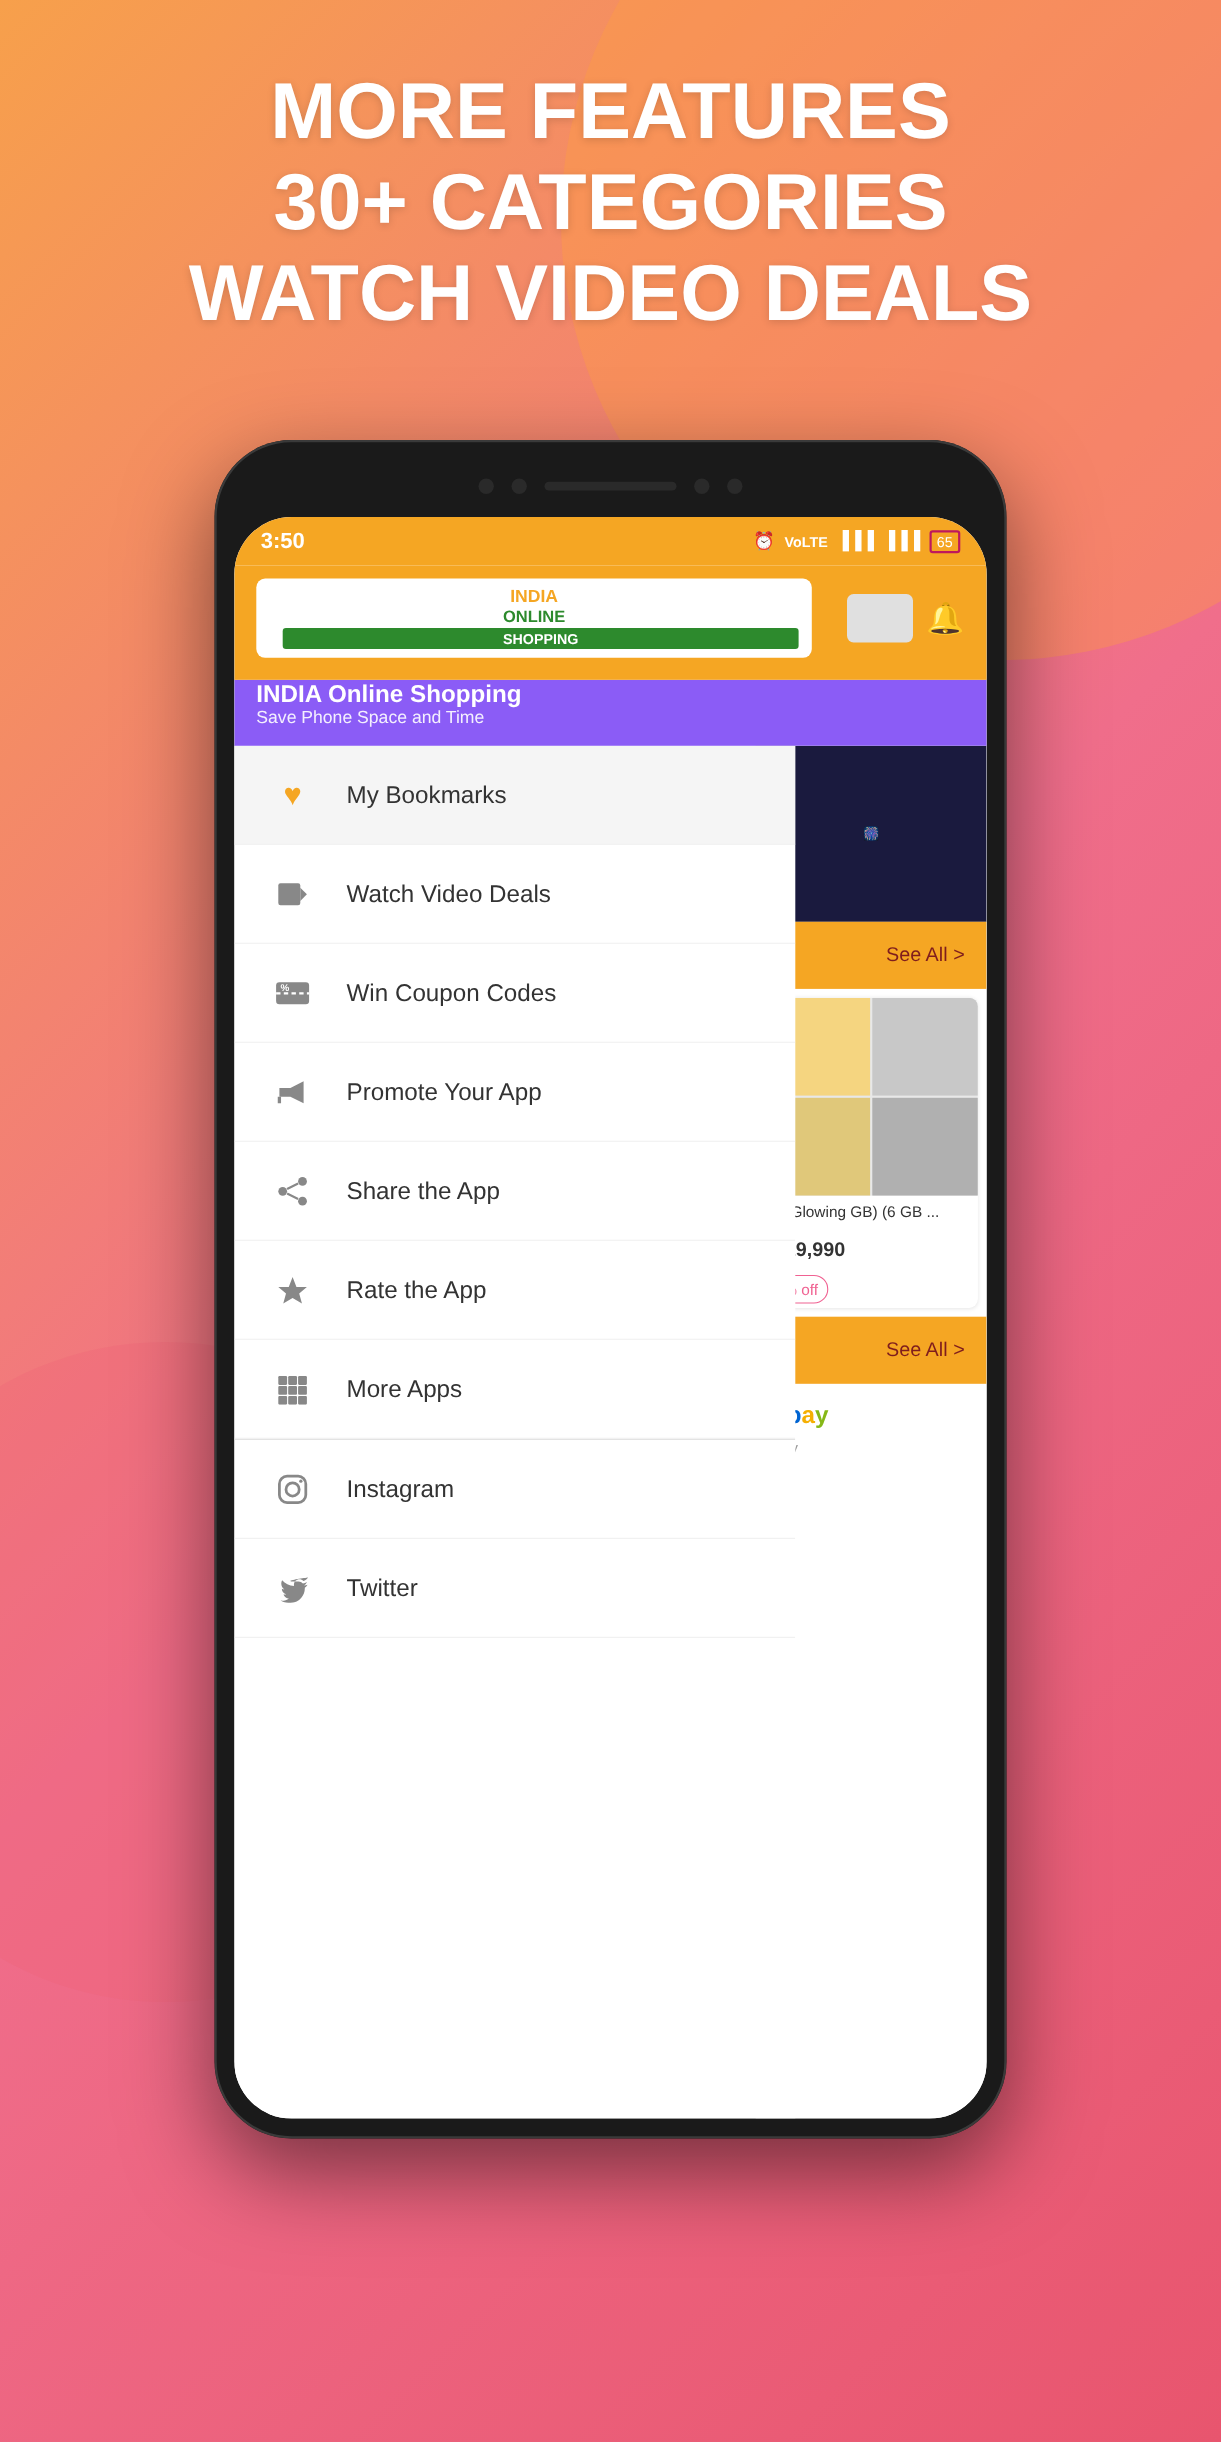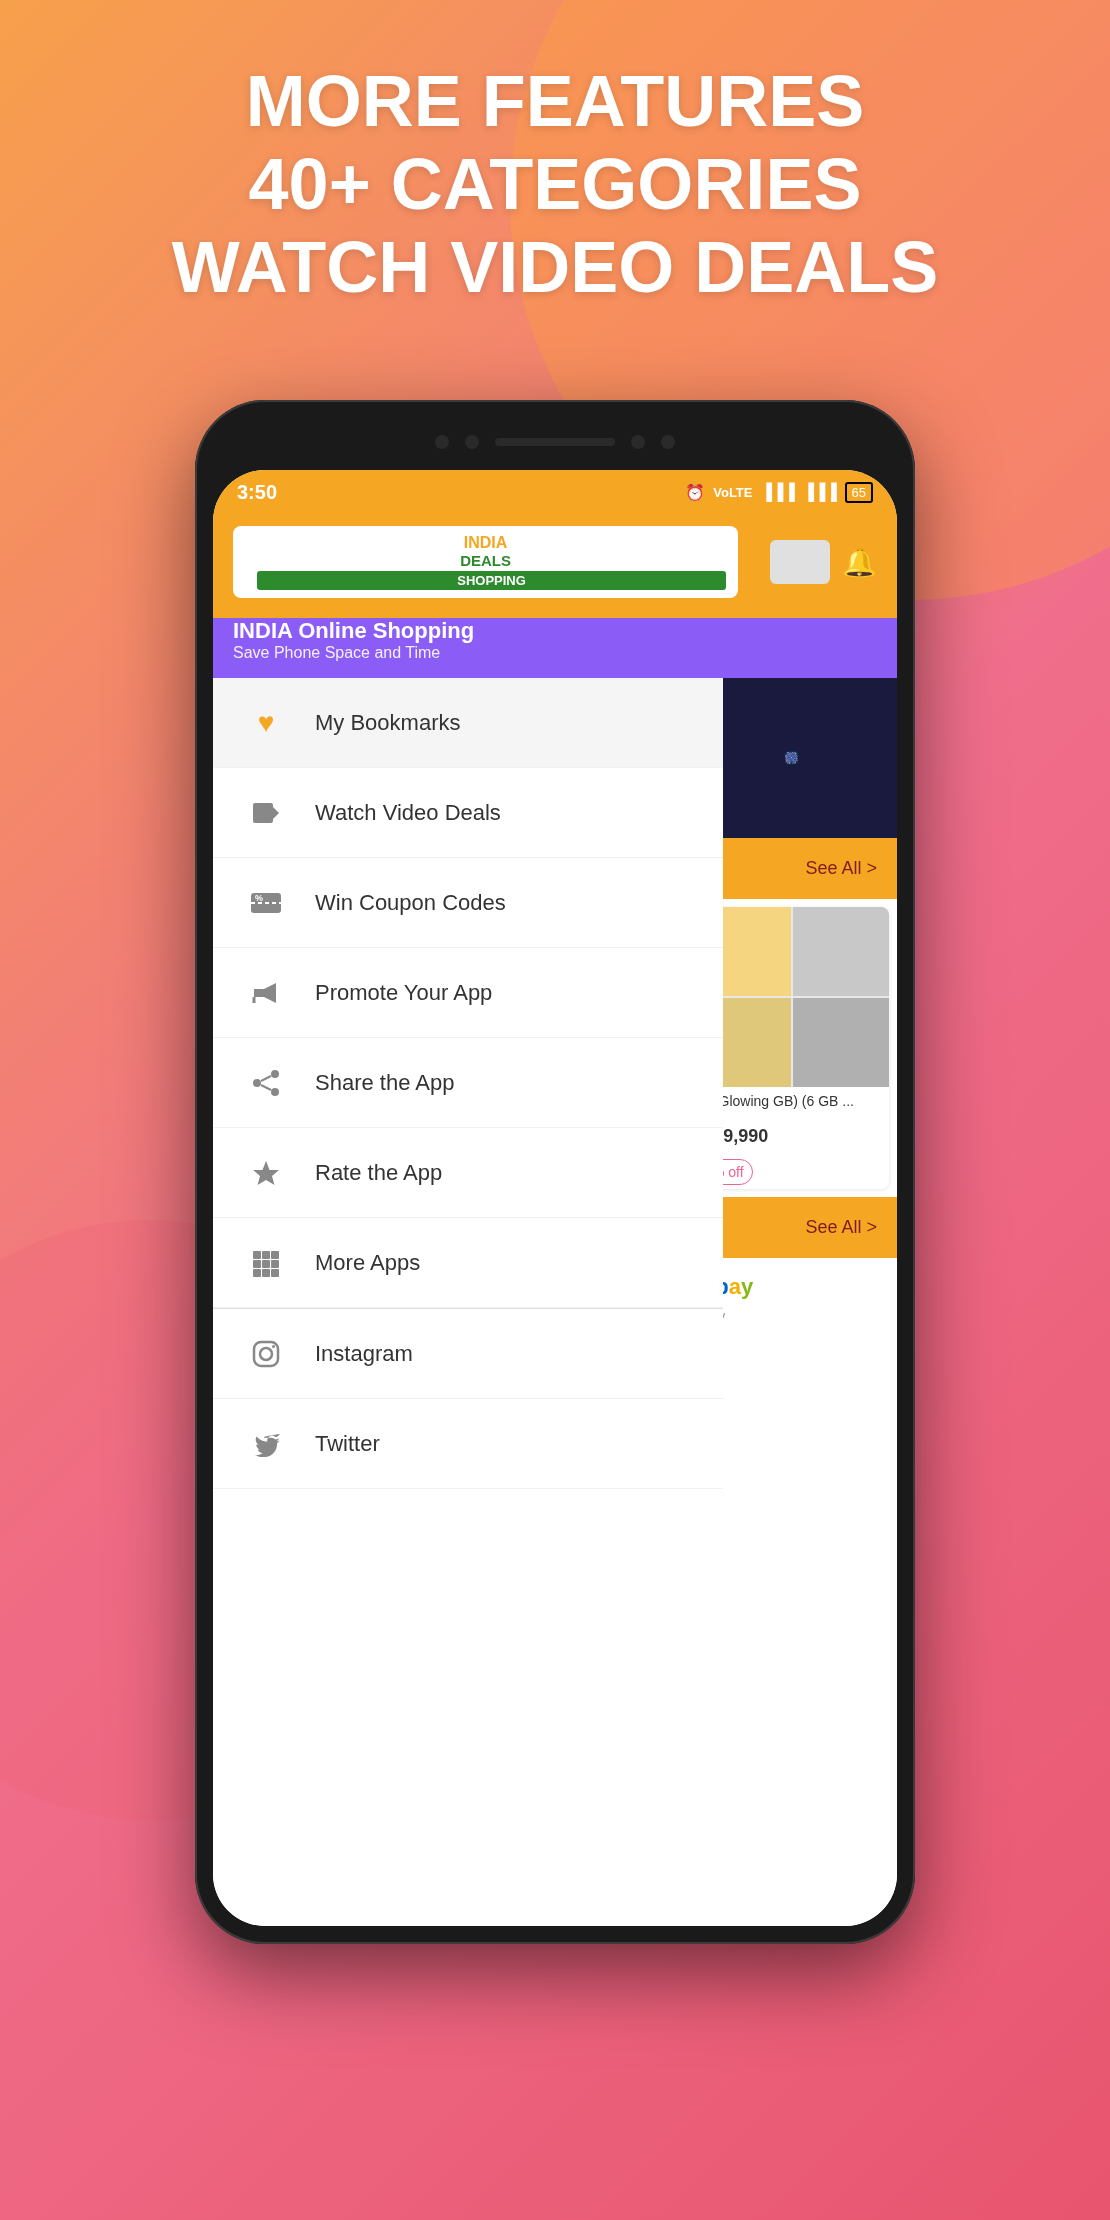--- a/index.html
+++ b/index.html
@@ -341,21 +341,21 @@
     .product-thumb.box { background: #e0c87a; }
     .product-thumb.chip { background: #b0b0b0; }
   </style>
 </head>
 <body>
 
 <div class="bg-waves"></div>
 
 <div class="header-text">
   <div>MORE FEATURES</div>
-  <div>40+ CATEGORIES</div>
+  <div>30+ CATEGORIES</div>
   <div>WATCH VIDEO DEALS</div>
 </div>
 
 <div class="phone-wrapper">
   <div class="phone-outer">
     <div class="phone-top-bar">
       <div class="camera-dot"></div>
       <div class="camera-dot"></div>
       <div class="speaker-bar"></div>
       <div class="camera-dot"></div>
@@ -365,29 +365,29 @@
     <div class="phone-screen">
       <div class="screen-content">
 
         <div class="status-bar">
           <span class="status-time">3:50</span>
           <div class="status-icons">
             <span>⏰</span>
             <span style="font-size:13px;font-weight:700;text-align:right;">VoLTE</span>
             <span>▐▐▐</span>
             <span>▐▐▐</span>
-            <span style="border:2px solid #000000;border-radius:3px;padding:1px 5px;font-size:13px;">65</span>
+            <span style="border:2px solid #be185d;border-radius:3px;padding:1px 5px;font-size:13px;">65</span>
           </div>
         </div>
 
         <div class="app-header">
           <div class="drawer-open-area">
             <div class="app-logo-block">
               <div class="logo-india">INDIA</div>
-              <div class="logo-online">DEALS</div>
+              <div class="logo-online">ONLINE</div>
               <div class="logo-shopping">SHOPPING</div>
             </div>
           </div>
           <div class="header-right-icons">
             <div class="header-search-box"></div>
             <span class="bell-icon">🔔</span>
           </div>
         </div>
 
         <div class="app-title-area">

